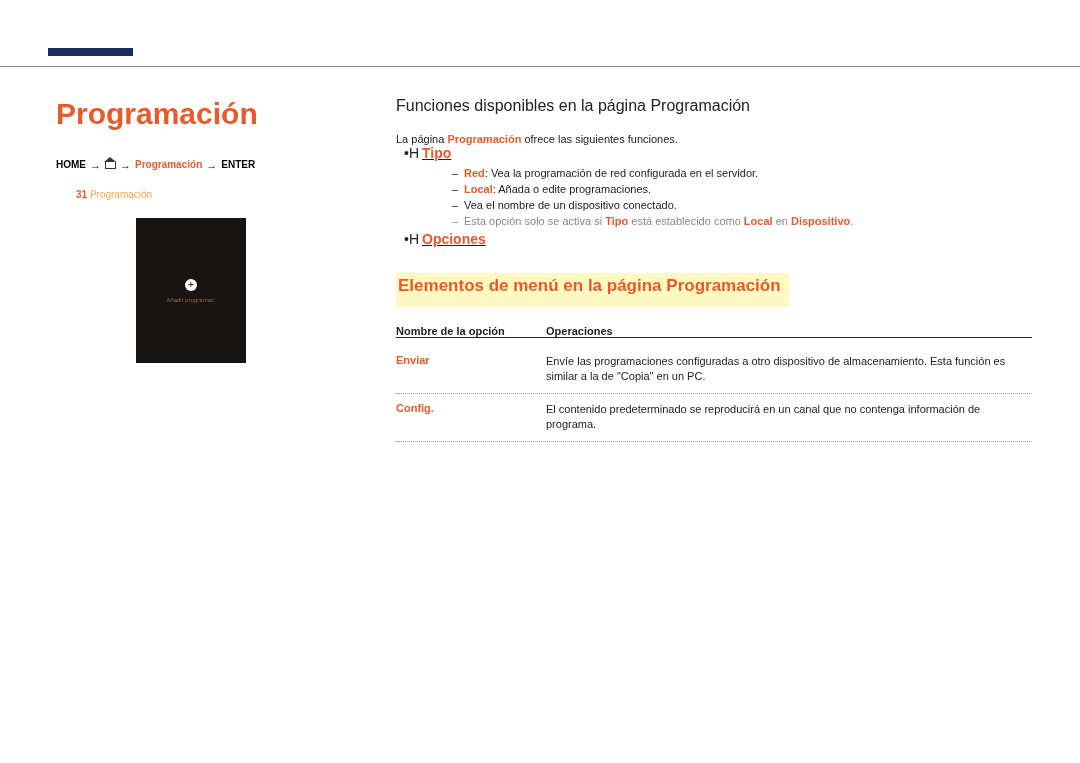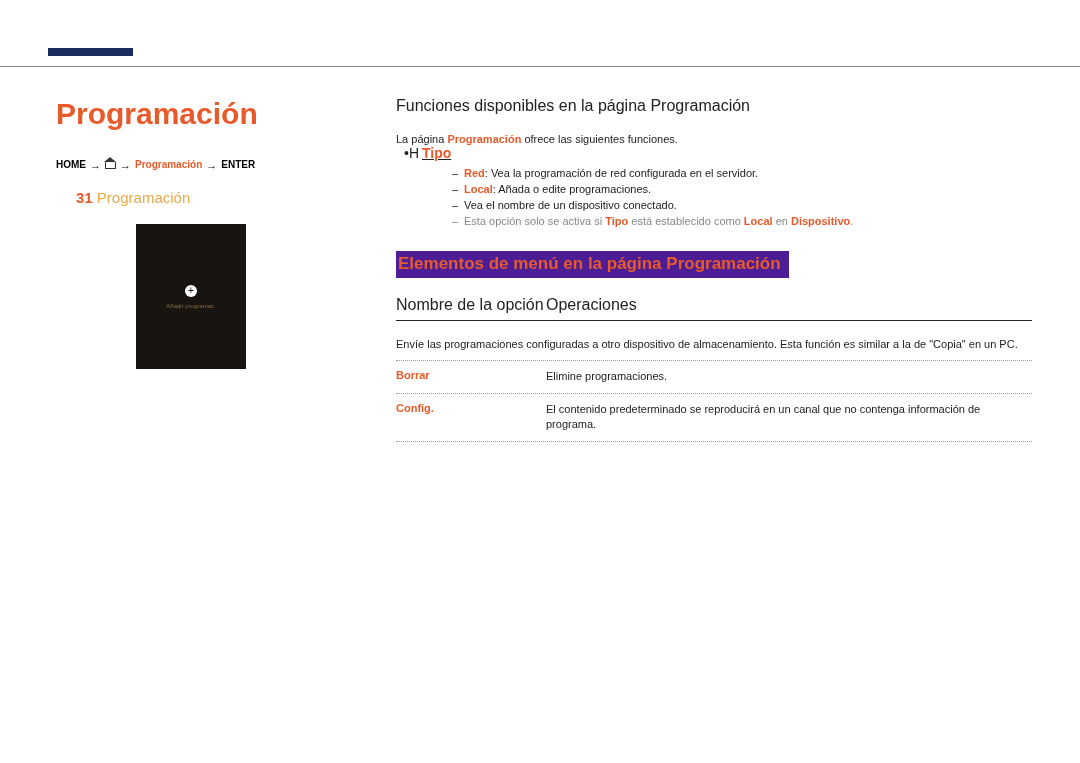--- a/index.html
+++ b/index.html
@@ -67,21 +67,21 @@
       width: 0; height: 0;
       border-left: 6.5px solid transparent;
       border-right: 6.5px solid transparent;
       border-bottom: 5px solid #333;
     }
     .nav-arrow { color: #000; font-size: 11px; }
     .nav-prog { color: #e85a2a; }
     .nav-enter { color: #000; }
     .thumb-caption {
       color: #e8a94a;
-      font-size: 15px;
+      font-size: 10px;
       margin-bottom: 10px;
       margin-left: 20px;
     }
     .thumb-caption .num { color: #e85a2a; font-weight: bold; }
     .thumb {
       width: 110px;
       height: 145px;
       background: #181411;
       margin-left: 80px;
       margin-top: 18px;
@@ -119,36 +119,35 @@
     .bullet .marker { display: inline-block; width: 18px; }
     .sub-bullet {
       font-size: 11px;
       color: #222;
       margin-left: 48px;
       margin-bottom: 4px;
     }
     .sub-bullet.note { color: #888; }
     .dash { display: inline-block; width: 12px; }
     .section-hl {
-      background: #4c1d95;
+      background: #fef9c3;
       color: #e85a2a;
       font-weight: bold;
       font-size: 17px;
-      padding: 3px 8px 4px 2px;
+      padding: 3px 8px 11px 2px;
       display: inline-block;
       margin-top: 20px;
       margin-bottom: 18px;
     }
     .tbl-header {
       display: flex;
-      font-weight: normal;
-      font-size: 16px;
+      font-weight: bold;
+      font-size: 11px;
       color: #222;
       border-bottom: 1.5px solid #222;
-      padding-bottom: 6px;
       margin-bottom: 8px;
     }
     .col-name { width: 150px; flex-shrink: 0; }
     .col-ops { flex: 1; }
     .tbl-row {
       display: flex;
       font-size: 11px;
       color: #222;
       padding: 8px 0;
       border-bottom: 1px dotted #999;
@@ -201,33 +200,33 @@
         <span class="dash">–</span><span class="red">Local</span><span>: Añada o edite programaciones.</span>
       </div>
 
       <div class="sub-bullet">
         <span class="dash">–</span><span>Vea el nombre de un dispositivo conectado.</span>
       </div>
       <div class="sub-bullet note">
         <span class="dash">–</span><span>Esta opción solo se activa si </span><span class="red">Tipo</span><span> está establecido como </span><span class="red">Local</span><span> en </span><span class="red">Dispositivo</span><span>.</span>
       </div>
 
+      <div class="bullet">
+        <span class="marker">•H</span><span class="red">Opciones</span>
+      </div>
     </div>
 
     <div class="section-hl">Elementos de menú en la página Programación</div>
 
     <div class="tbl-header">
       <div class="col-name">Nombre de la opción</div>
       <div class="col-ops">Operaciones</div>
     </div>
     <div class="tbl-row">
+      <div class="opt">Enviar</div>
       <div class="desc">Envíe las programaciones configuradas a otro dispositivo de almacenamiento. Esta función es similar a la de "Copia" en un PC.</div>
-    </div>
-    <div class="tbl-row">
-      <div class="opt">Borrar</div>
-      <div class="desc">Elimine programaciones.</div>
     </div>
     <div class="tbl-row">
       <div class="opt">Config.</div>
       <div class="desc">El contenido predeterminado se reproducirá en un canal que no contenga información de programa.</div>
     </div>
   </div>
 </div>
 
 </body></html>

